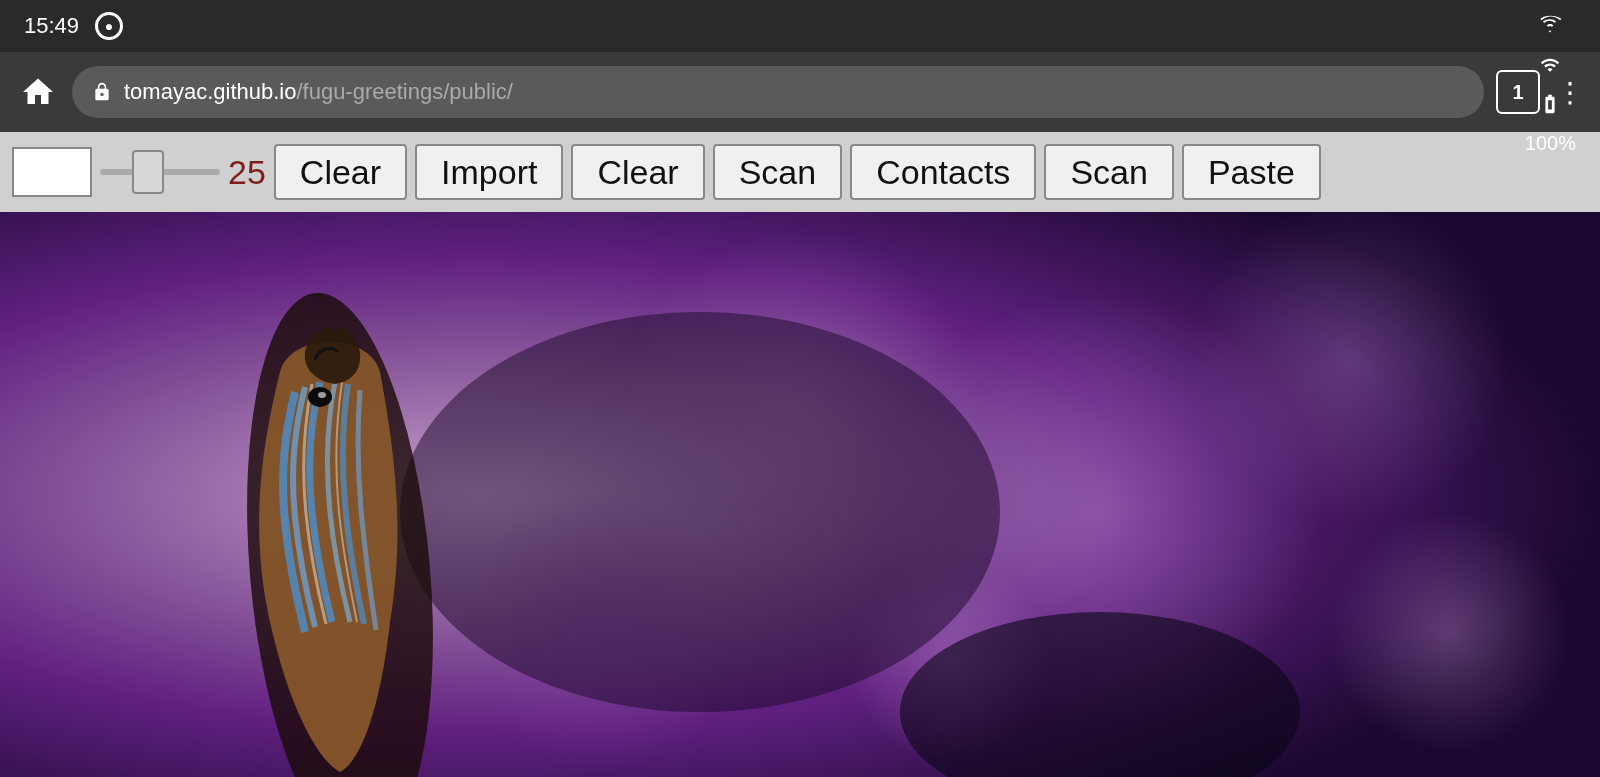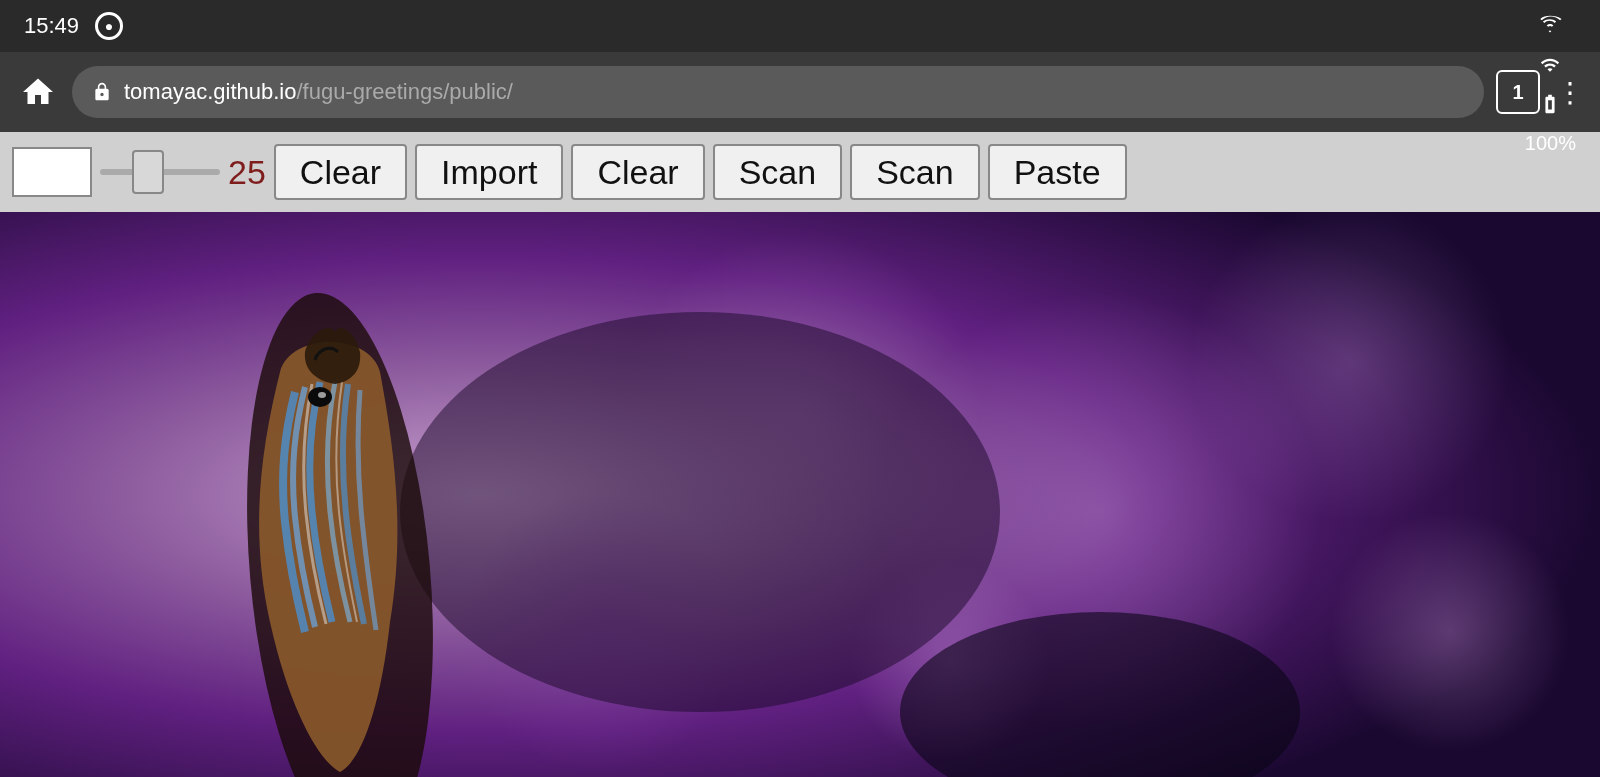--- a/index.html
+++ b/index.html
@@ -259,20 +259,21 @@
     <div class="slider-track">
       <div class="slider-thumb"></div>
     </div>
   </div>
   <span class="slider-value">25</span>
 
   <button class="toolbar-btn">Clear</button>
   <button class="toolbar-btn">Import</button>
   <button class="toolbar-btn">Clear</button>
   <button class="toolbar-btn">Scan</button>
+  <button class="toolbar-btn">Contacts</button>
   <button class="toolbar-btn">Scan</button>
   <button class="toolbar-btn">Paste</button>
 </div>
 
 <div class="canvas-area">
   <div class="fish-bg">
     <svg class="fish-svg" viewBox="0 0 1600 565" preserveAspectRatio="xMidYMid slice" xmlns="http://www.w3.org/2000/svg">
       <defs>
         <radialGradient id="bgGrad" cx="30%" cy="50%" r="70%">
           <stop offset="0%" stop-color="#c8a0d0"></stop>

